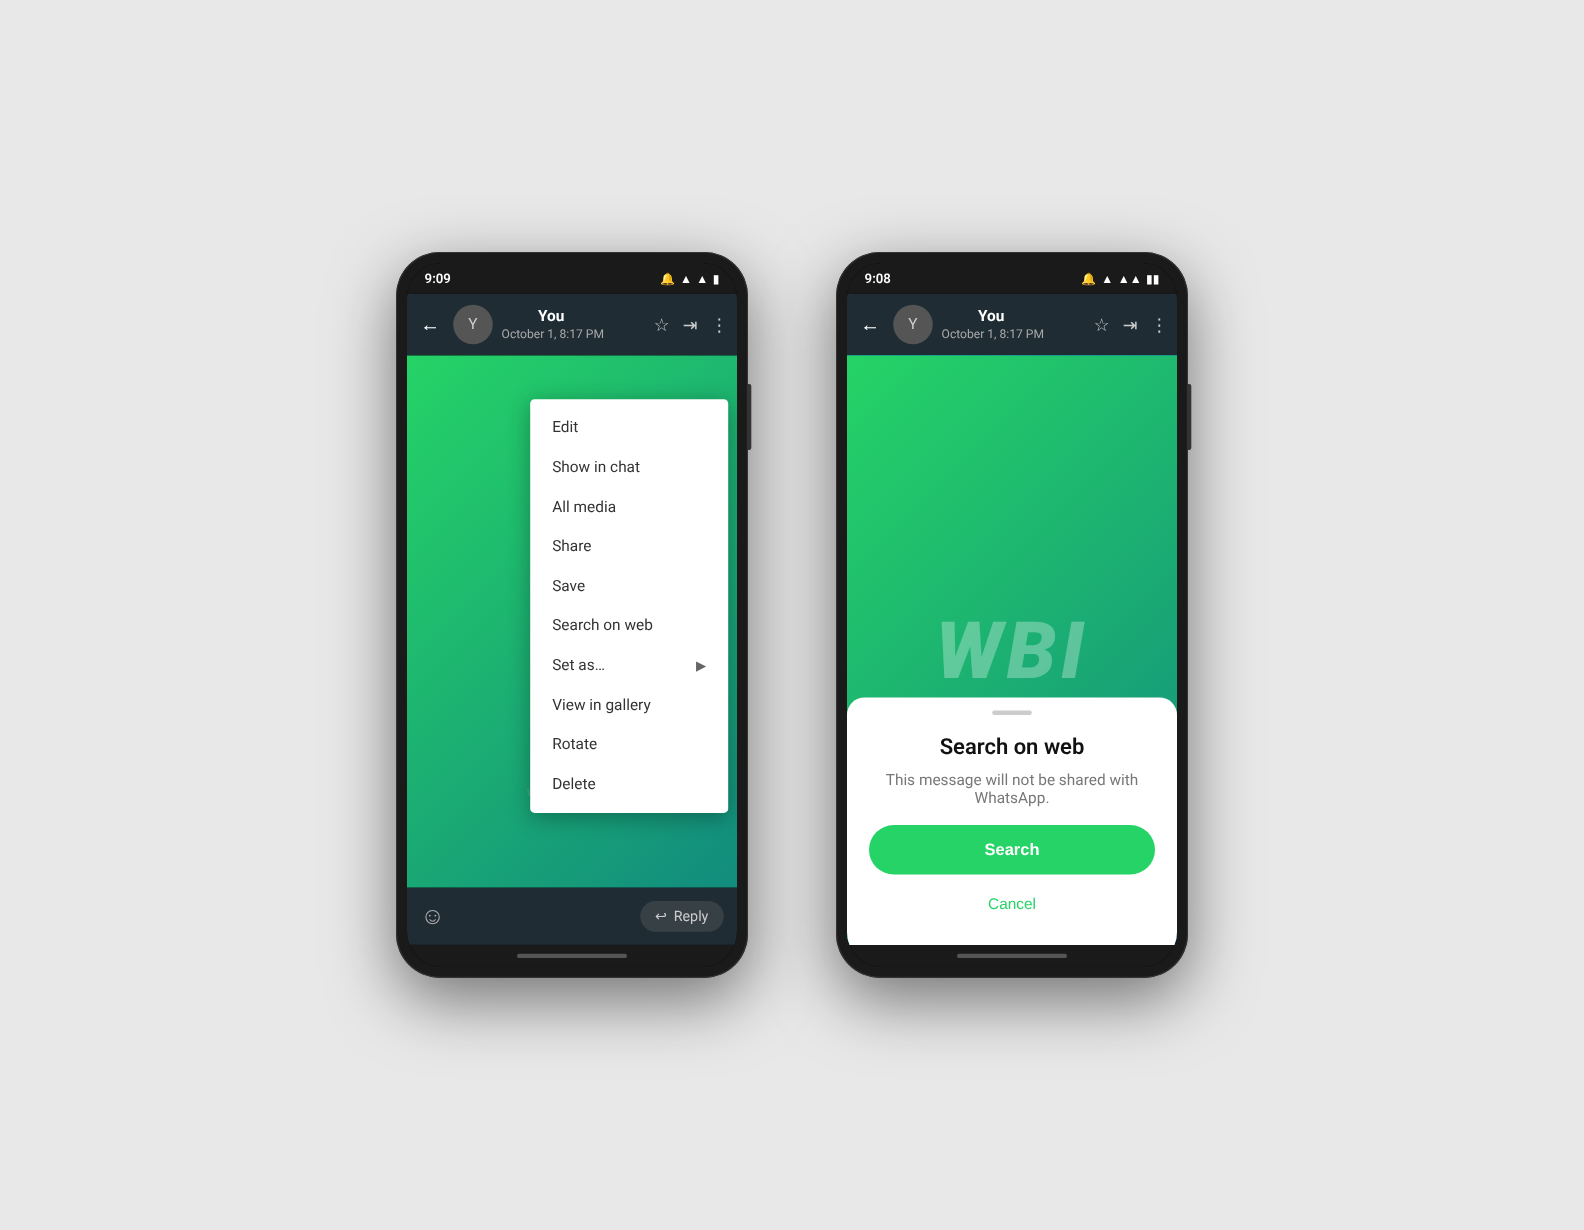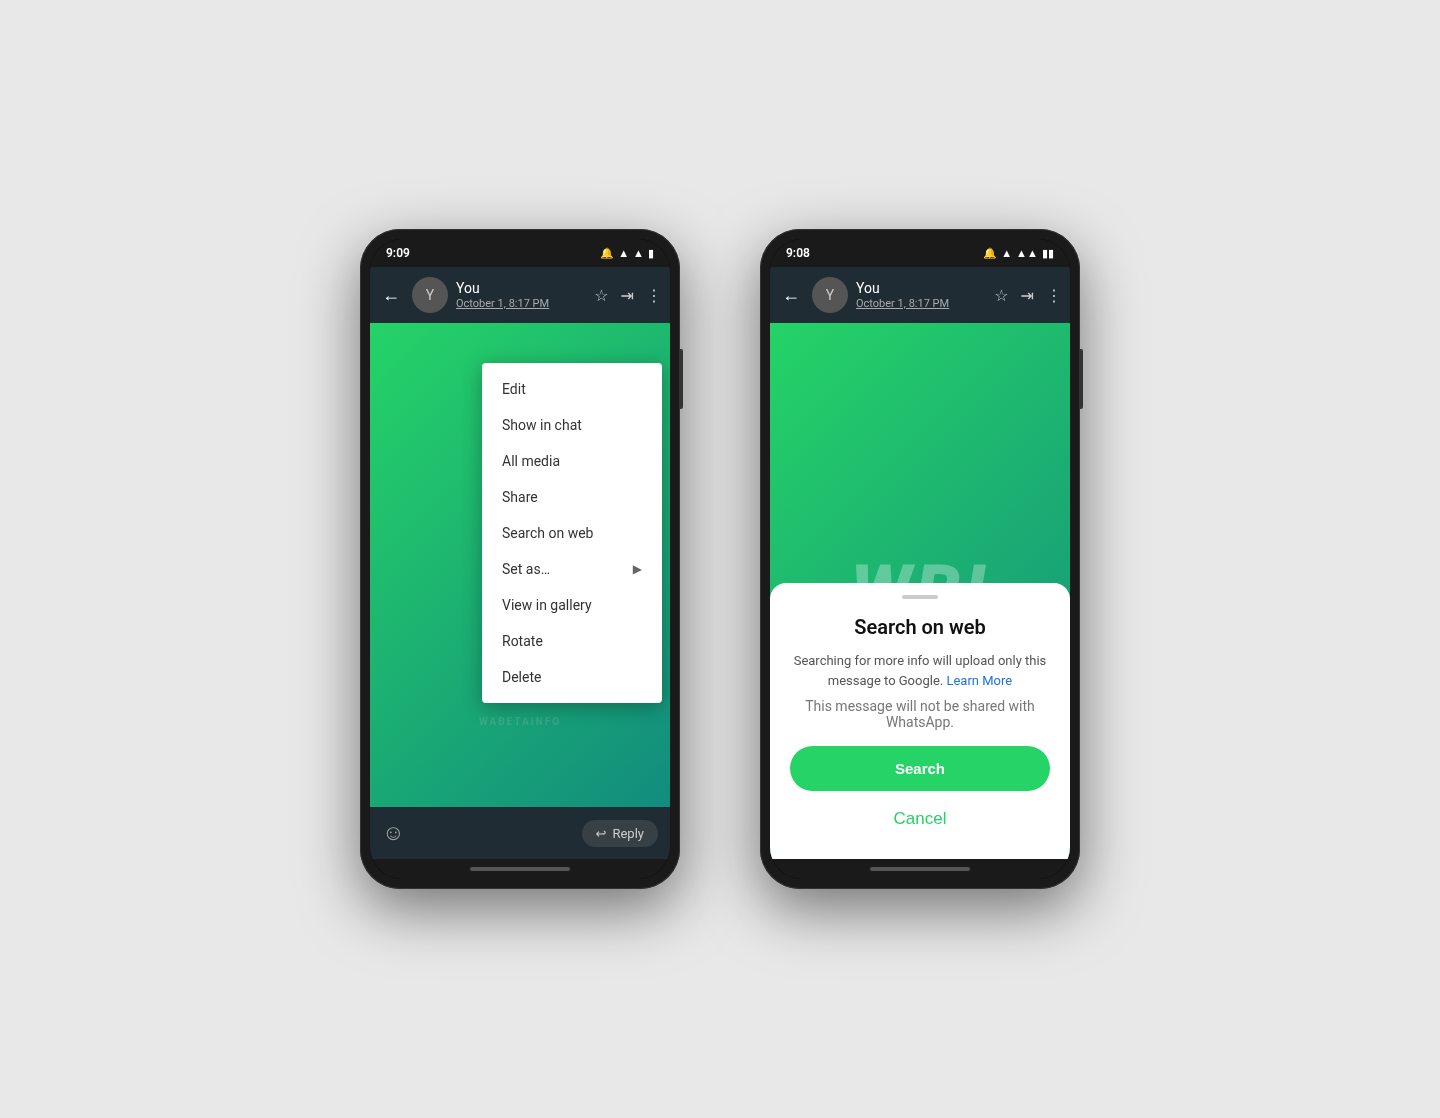--- a/index.html
+++ b/index.html
@@ -88,27 +88,27 @@
       color: #ccc;
       font-size: 14px;
       flex-shrink: 0;
     }
     .header-info {
       flex: 1;
     }
     .header-name {
       color: #fff;
       font-size: 14px;
-      font-weight: 400;
+      font-weight: 700;
       line-height: 1.2;
+      margin-left: 33px;
     }
     .header-date {
       color: #aaa;
       font-size: 11px;
-      text-decoration: underline;
     }
     .header-actions {
       display: flex;
       align-items: center;
       gap: 12px;
     }
     .header-action-icon {
       color: #ccc;
       font-size: 16px;
       cursor: pointer;
@@ -279,21 +279,21 @@
       font-weight: 600;
       cursor: pointer;
       margin-bottom: 8px;
     }
     .cancel-btn {
       width: 100%;
       background: transparent;
       color: #25d366;
       border: none;
       padding: 10px;
-      font-size: 17px;
+      font-size: 14px;
       font-weight: 500;
       cursor: pointer;
     }
 
     
     .wbi-text {
       color: rgba(255,255,255,0.3);
       font-size: 72px;
       font-weight: 900;
       letter-spacing: 4px;
@@ -360,20 +360,23 @@
         <div class="context-menu-item">
           <span>Show in chat</span>
         </div>
         <div class="context-menu-item">
           <span>All media</span>
         </div>
         <div class="context-menu-item">
           <span>Share</span>
         </div>
         <div class="context-menu-item">
+          <span>Save</span>
+        </div>
+        <div class="context-menu-item">
           <span>Search on web</span>
         </div>
         <div class="context-menu-item">
           <span>Set as…</span>
           <span class="context-menu-arrow">▶</span>
         </div>
         <div class="context-menu-item">
           <span>View in gallery</span>
         </div>
         <div class="context-menu-item">
@@ -431,24 +434,20 @@
 
     <div class="chat-body">
       <div style="width:100%;height:100%;background:linear-gradient(135deg,#25d366,#128c7e);display:flex;align-items:center;justify-content:center;position:relative;">
         <span class="wbi-text">WBI</span>
         <div class="watermark">WABETAINFO</div>
       </div>
 
       <div class="bottom-sheet">
         <div class="bottom-sheet-handle"></div>
         <div class="bottom-sheet-title">Search on web</div>
-        <div class="bottom-sheet-desc">
-          <span>Searching for more info will upload only this message to Google.</span>
-          <a href="#">Learn More</a>
-        </div>
         <div class="bottom-sheet-note">This message will not be shared with WhatsApp.</div>
         <button class="search-btn">Search</button>
         <button class="cancel-btn">Cancel</button>
       </div>
     </div>
 
     <div class="home-indicator">
       <div class="home-bar"></div>
     </div>
   </div>

